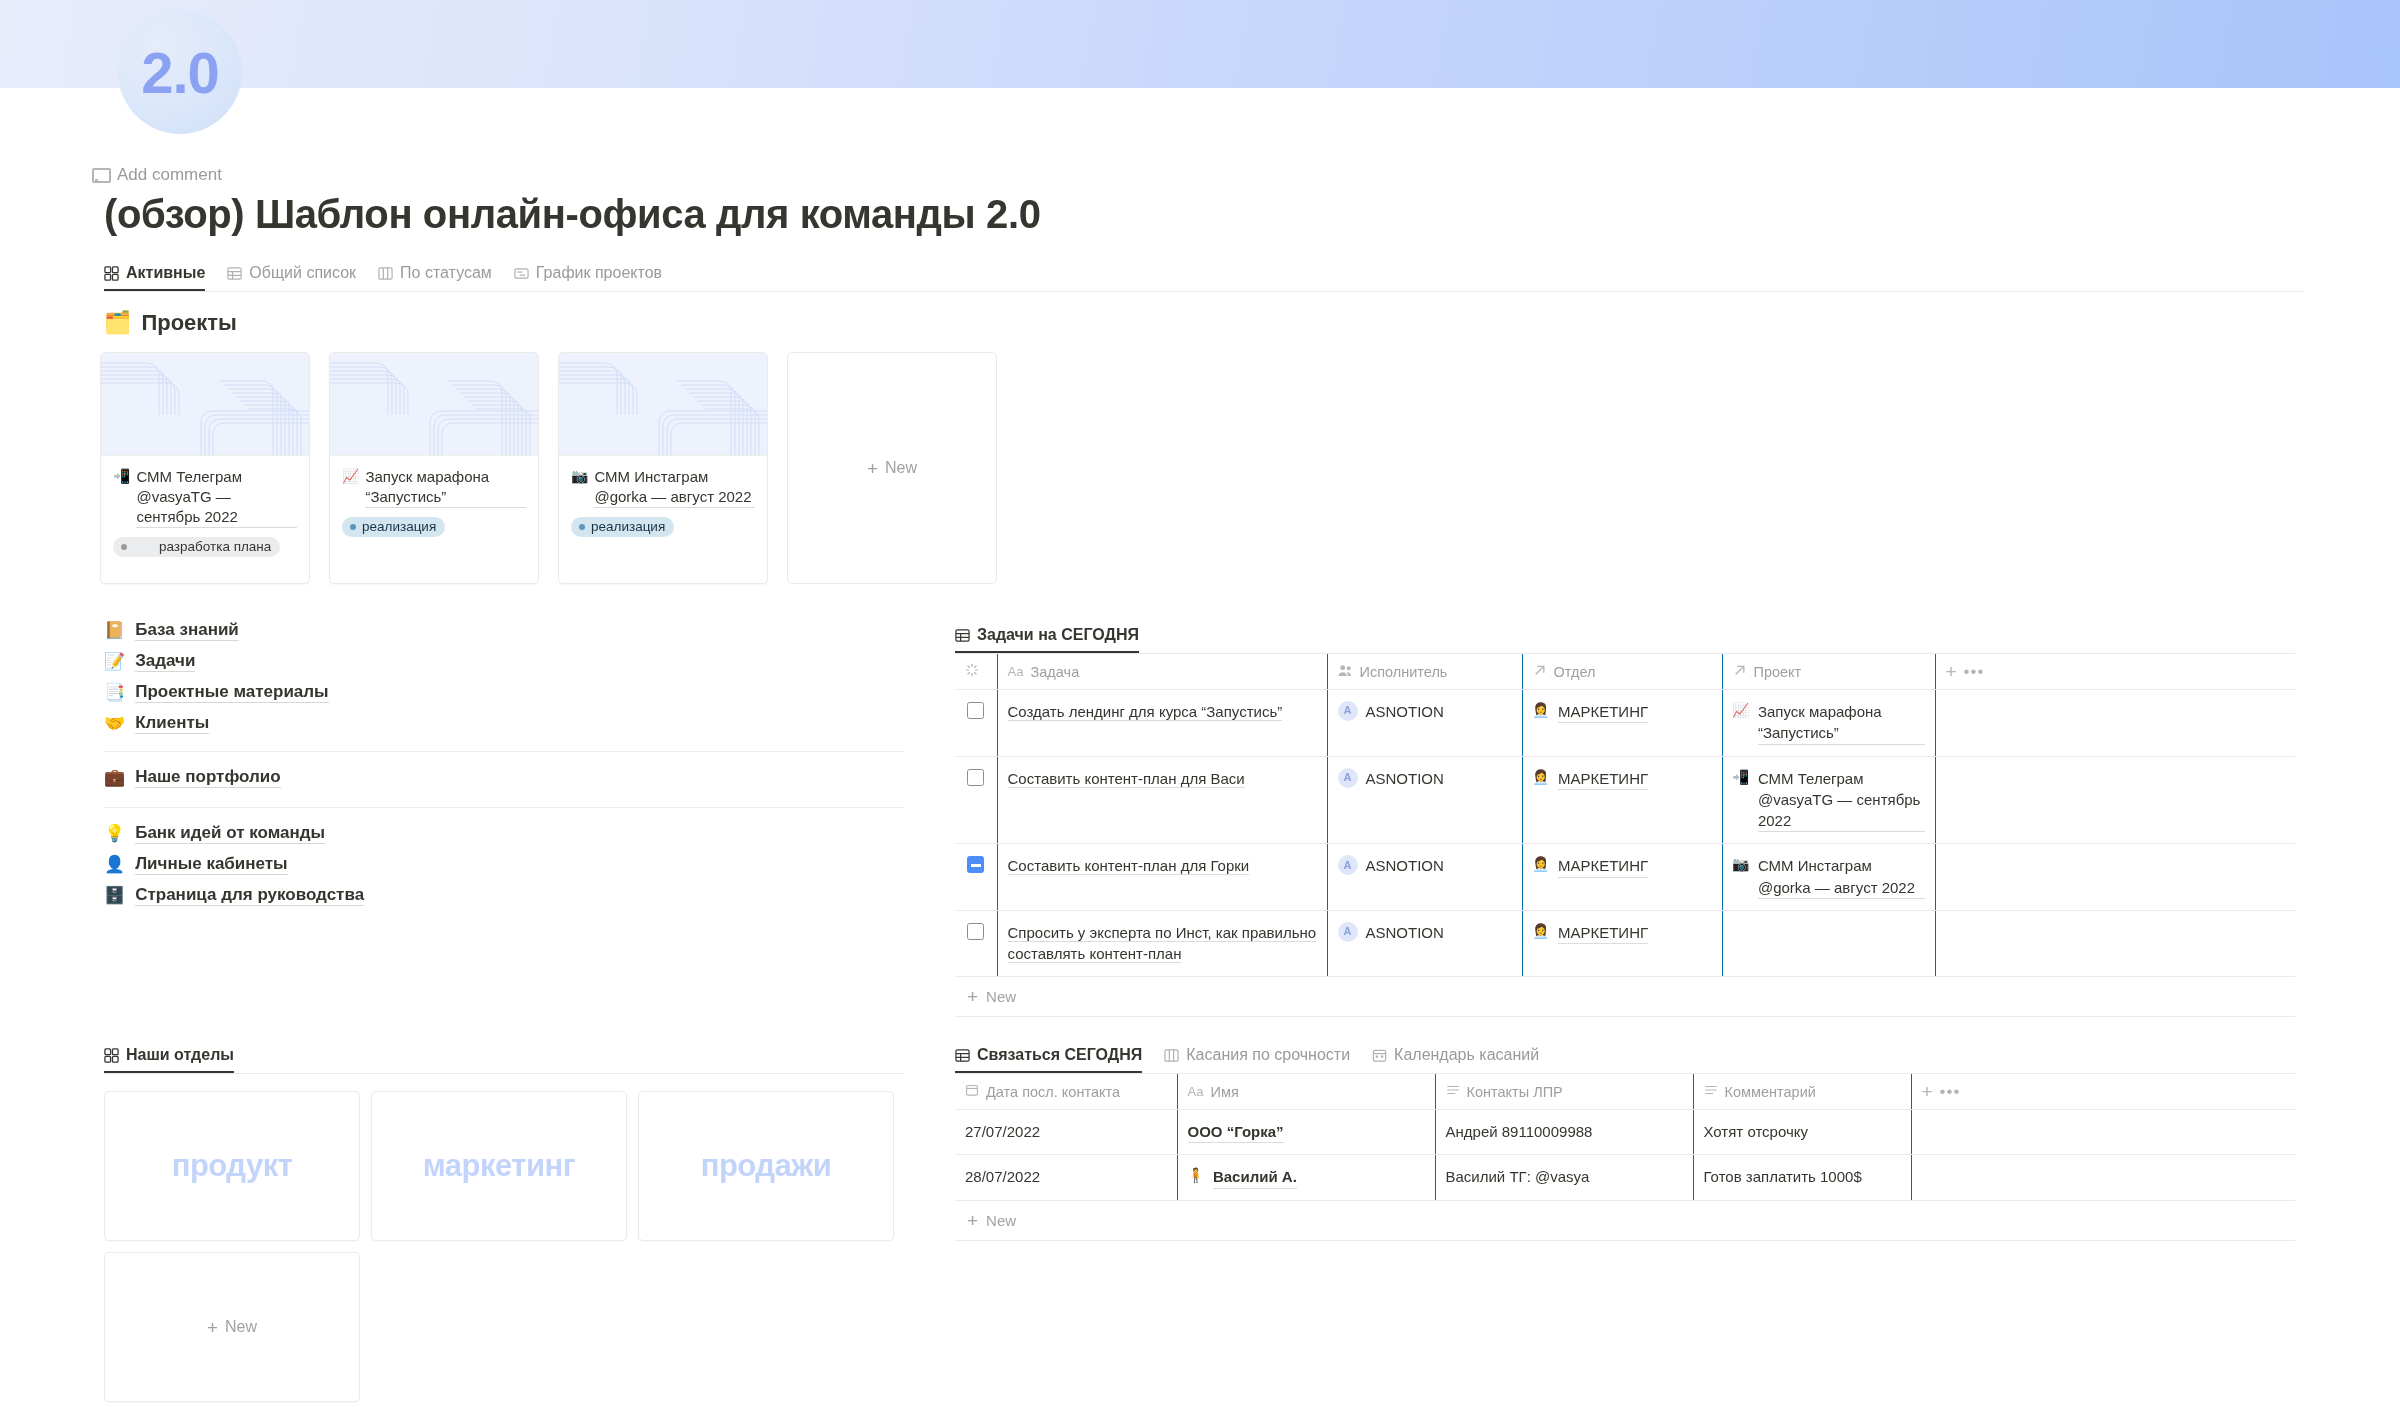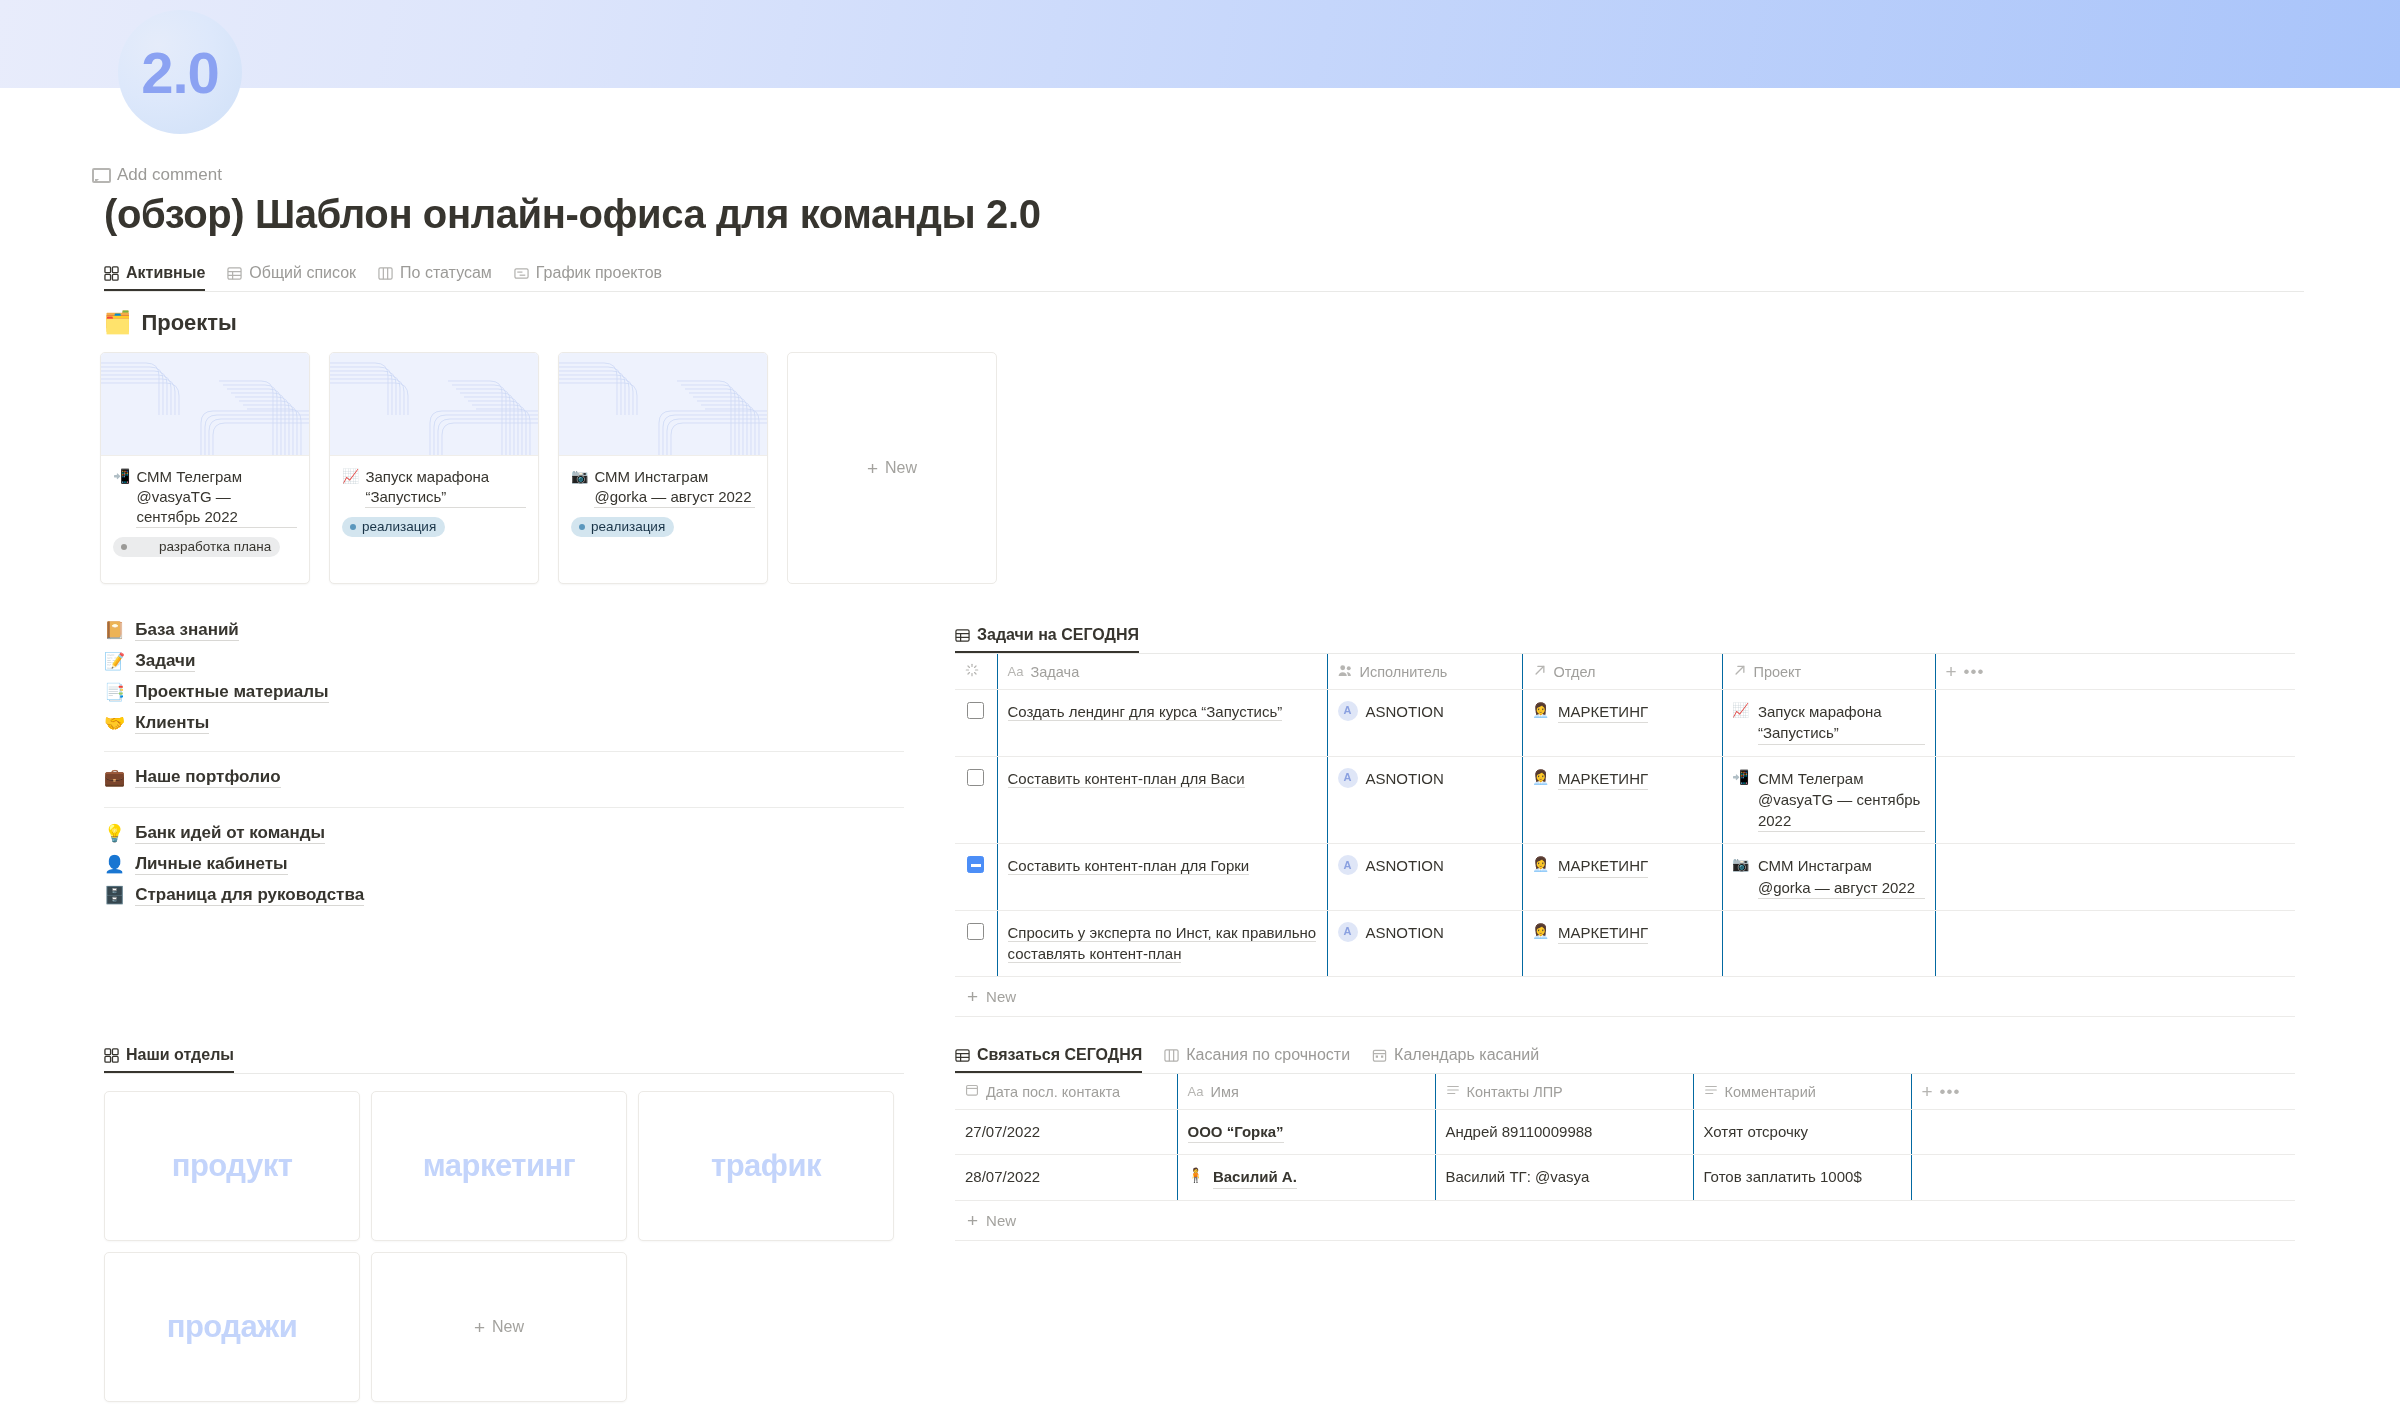--- a/index.html
+++ b/index.html
@@ -641,23 +641,20 @@
   </div>
 
   <div class="dept-grid">
     <div class="dept-card">
       <span class="dname">продукт</span>
     </div>
     <div class="dept-card">
       <span class="dname">маркетинг</span>
     </div>
     <div class="dept-card">
-      <span class="dname">трафик</span>
-    </div>
-    <div class="dept-card">
       <span class="dname">продажи</span>
     </div>
     <div class="dept-card newcard">
       <span class="plus-sign">+</span>
       <span>New</span>
     </div>
   </div>
 </div>
 
 <div id="contacts-block">

